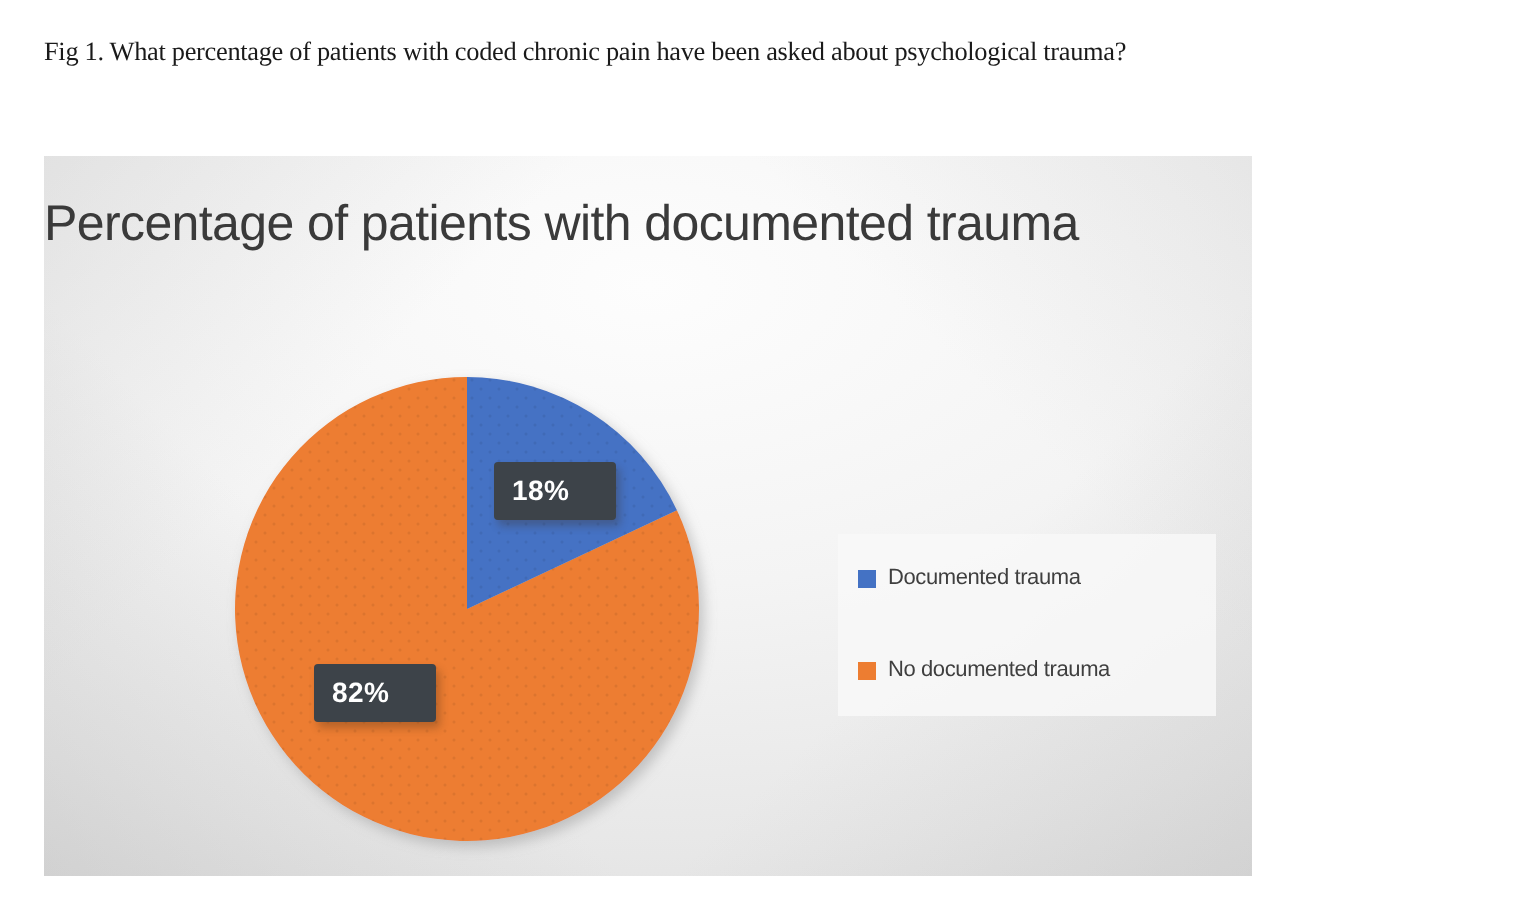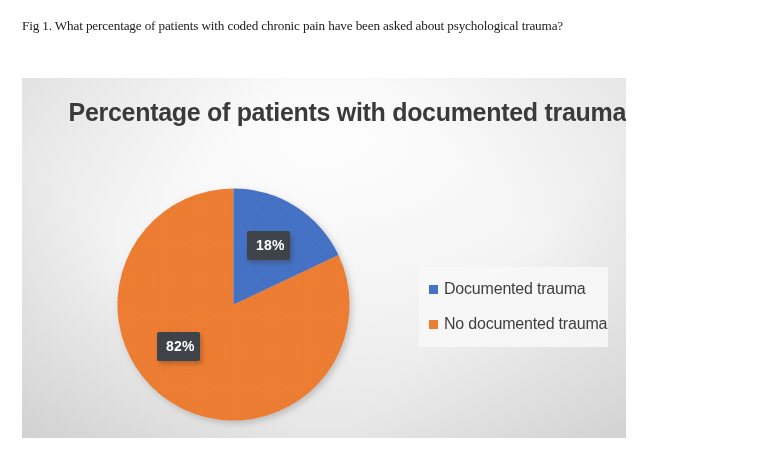--- a/index.html
+++ b/index.html
@@ -54,24 +54,24 @@
       linear-gradient(315deg, rgba(175,175,175,0.28) 0%, rgba(255,255,255,0) 30%);
     pointer-events: none;
   }
 
   
   .chart-title {
     position: absolute;
     left: 0;
     top: 18px;
     width: 604px;
-    text-align: right;
+    text-align: left;
     font-size: 25px;
     line-height: 33px;
-    font-weight: bold;
+    font-weight: normal;
     color: #3a3a3a;
     letter-spacing: -0.3px;
     z-index: 4;
   }
 
   
   .pie-wrap {
     position: absolute;
     left: 95px;      
     top: 110px;      
@@ -83,21 +83,21 @@
 
   
   .data-label {
     position: absolute;
     z-index: 6;
     background: #3d4349;
     color: #ffffff;
     font-weight: bold;
     font-size: 14px;
     line-height: 1;
-    padding: 7px 5px 8px 9px;
+    padding: 7px 23px 8px 9px;
     border-radius: 2px;
     box-shadow: 2px 3px 4px rgba(60,40,20,0.30);
     letter-spacing: 0.2px;
   }
   .label-18 { left: 225px; top: 153px; }   
   .label-82 { left: 135px; top: 254px; }   
 
   
   .legend {
     position: absolute;
@@ -106,30 +106,30 @@
     width: 189px;
     padding: 10px 8px 11px 10px;
     background: rgba(248,248,248,0.86);
     z-index: 5;
   }
   .legend-row {
     display: flex;
     align-items: center;
     height: 24px;
   }
-  .legend-row + .legend-row { margin-top: 11px; }
+  .legend-row + .legend-row { margin-top: 22px; }
   .legend-swatch {
     width: 9px;
     height: 9px;
     flex: 0 0 9px;
     margin-right: 6px;
     margin-top: 1px;
   }
   .legend-label {
-    font-size: 16px;
+    font-size: 11px;
     color: #3f3f3f;
     white-space: nowrap;
     letter-spacing: -0.2px;
   }
 </style>
 </head>
 <body>
 
 <div id="page">
 

